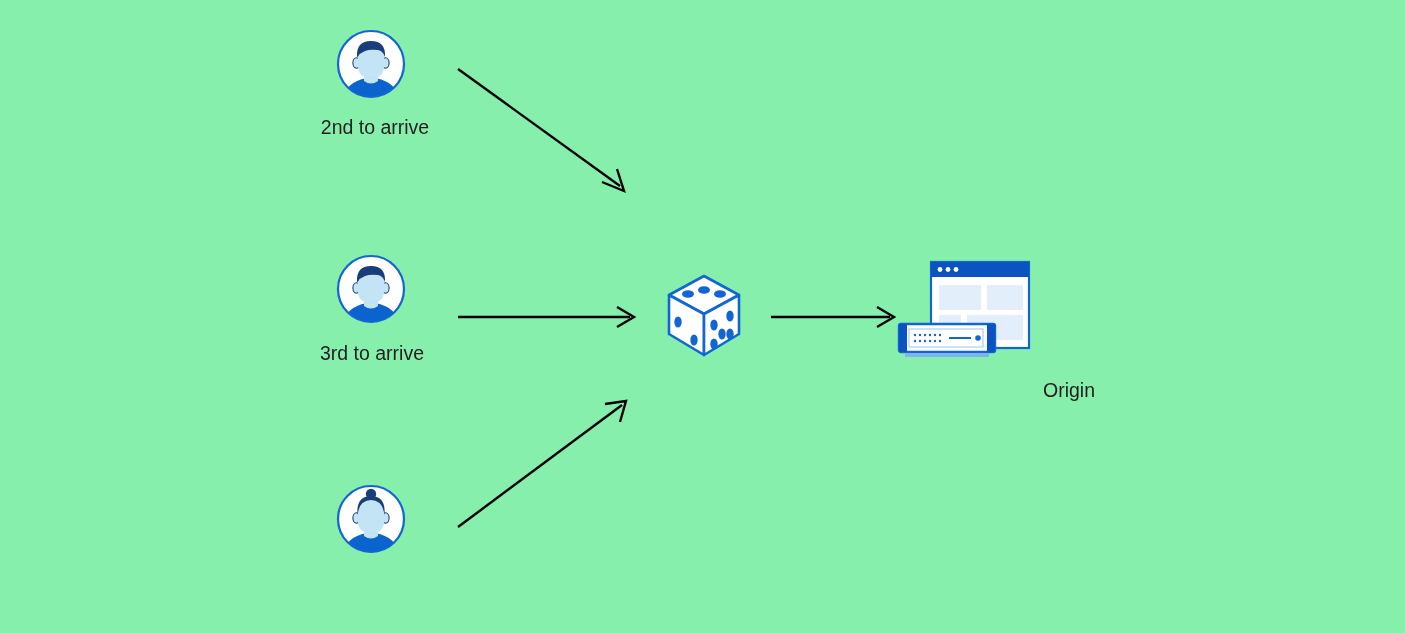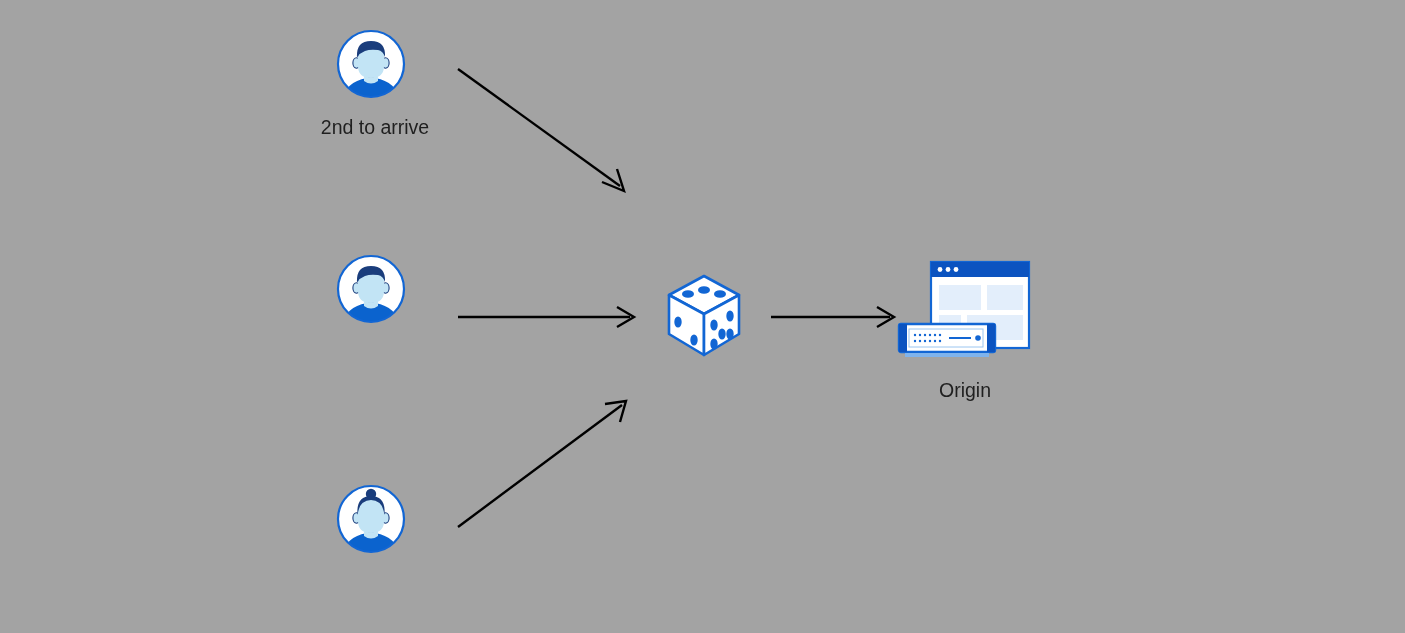--- a/index.html
+++ b/index.html
@@ -9,21 +9,21 @@
     background: #ffffff;
   }
   body {
     font-family: "Liberation Sans", sans-serif;
     -webkit-font-smoothing: antialiased;
   }
   #canvas {
     position: relative;
     width: 1405px;
     height: 633px;
-    background: #a3a3a3;
+    background: #86efac;
     overflow: hidden;
   }
   .node {
     position: absolute;
   }
   .node-label {
     position: absolute;
     width: 260px;
     text-align: center;
     font-size: 19.5px;
@@ -114,20 +114,21 @@
         <path d="M29 47 q7 4 14 0" fill="none" stroke="#1a3d7c" stroke-width="1.1"></path>
         <ellipse cx="21.5" cy="35" rx="3.6" ry="5.2" fill="#c2e4f5" stroke="#1a3d7c" stroke-width="1.1"></ellipse>
         <ellipse cx="50.5" cy="35" rx="3.6" ry="5.2" fill="#c2e4f5" stroke="#1a3d7c" stroke-width="1.1"></ellipse>
         <path d="M23 26 q0 -11 13 -11 q13 0 13 11 l0 12 q0 12 -13 12 q-13 0 -13 -12 Z" fill="#c2e4f5"></path>
         <path d="M22 29 q-1 -16 14 -16 q15 0 14 16 q-2 -6 -7 -7 q-8 -1 -13 1 q-5 2 -8 6 Z" fill="#1a3d7c"></path>
         <path d="M22.5 28 q2 -6 8 -8" fill="none" stroke="#1a3d7c" stroke-width="1.4" stroke-linecap="round"></path>
       </g>
       <circle cx="36" cy="36" r="33" fill="none" stroke="#1266d4" stroke-width="2.2"></circle>
     </svg>
   </div>
+  <div class="node-label" style="left:242px; top:342px;">3rd to arrive</div>
 
   <div class="node" style="left:335px; top:483px;">
     <svg class="icon-svg" width="72" height="72" viewBox="0 0 72 72">
       <defs>
         <clipPath id="avClipC">
             <circle cx="36" cy="36" r="33"></circle>
           </clipPath>
       </defs>
       <circle cx="36" cy="36" r="33" fill="#ffffff"></circle>
       <g clip-path="url(#avClipC)">
@@ -218,15 +219,15 @@
             <circle cx="35" cy="83" r="1.2"></circle>
           <circle cx="40" cy="83" r="1.2"></circle>
             <circle cx="45" cy="83" r="1.2"></circle>
         </g>
 
         <line x1="54" y1="80" x2="76" y2="80" stroke="#1266d4" stroke-width="2"></line>
         <circle cx="83" cy="80" r="2.8" fill="#1266d4"></circle>
       </g>
     </svg>
   </div>
-  <div class="node-label" style="left:835px; top:379px;">Origin</div>
+  <div class="node-label" style="left:835px; top:379px;text-align:right;">Origin</div>
 
 </div>
 
 </body></html>

